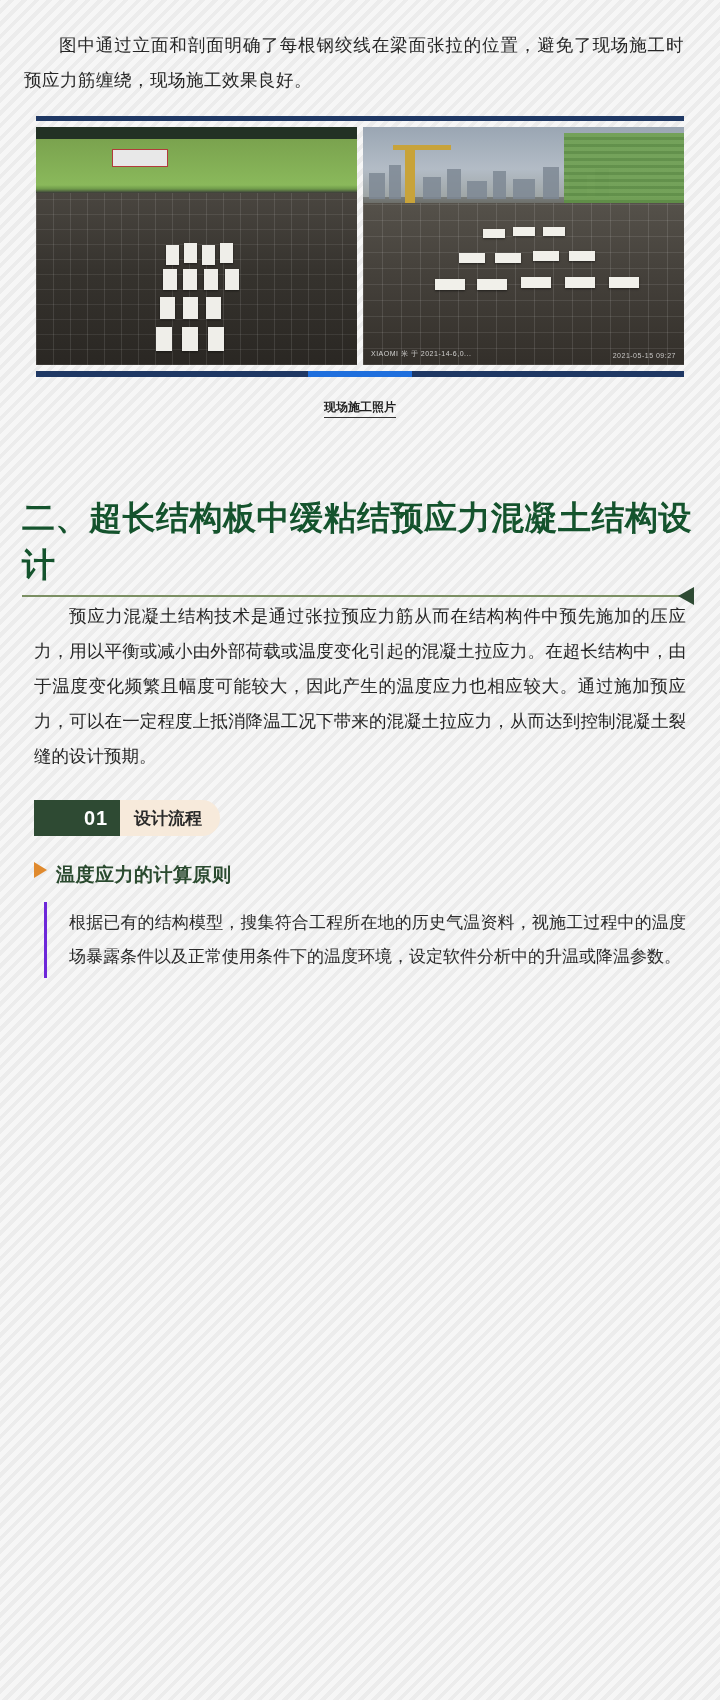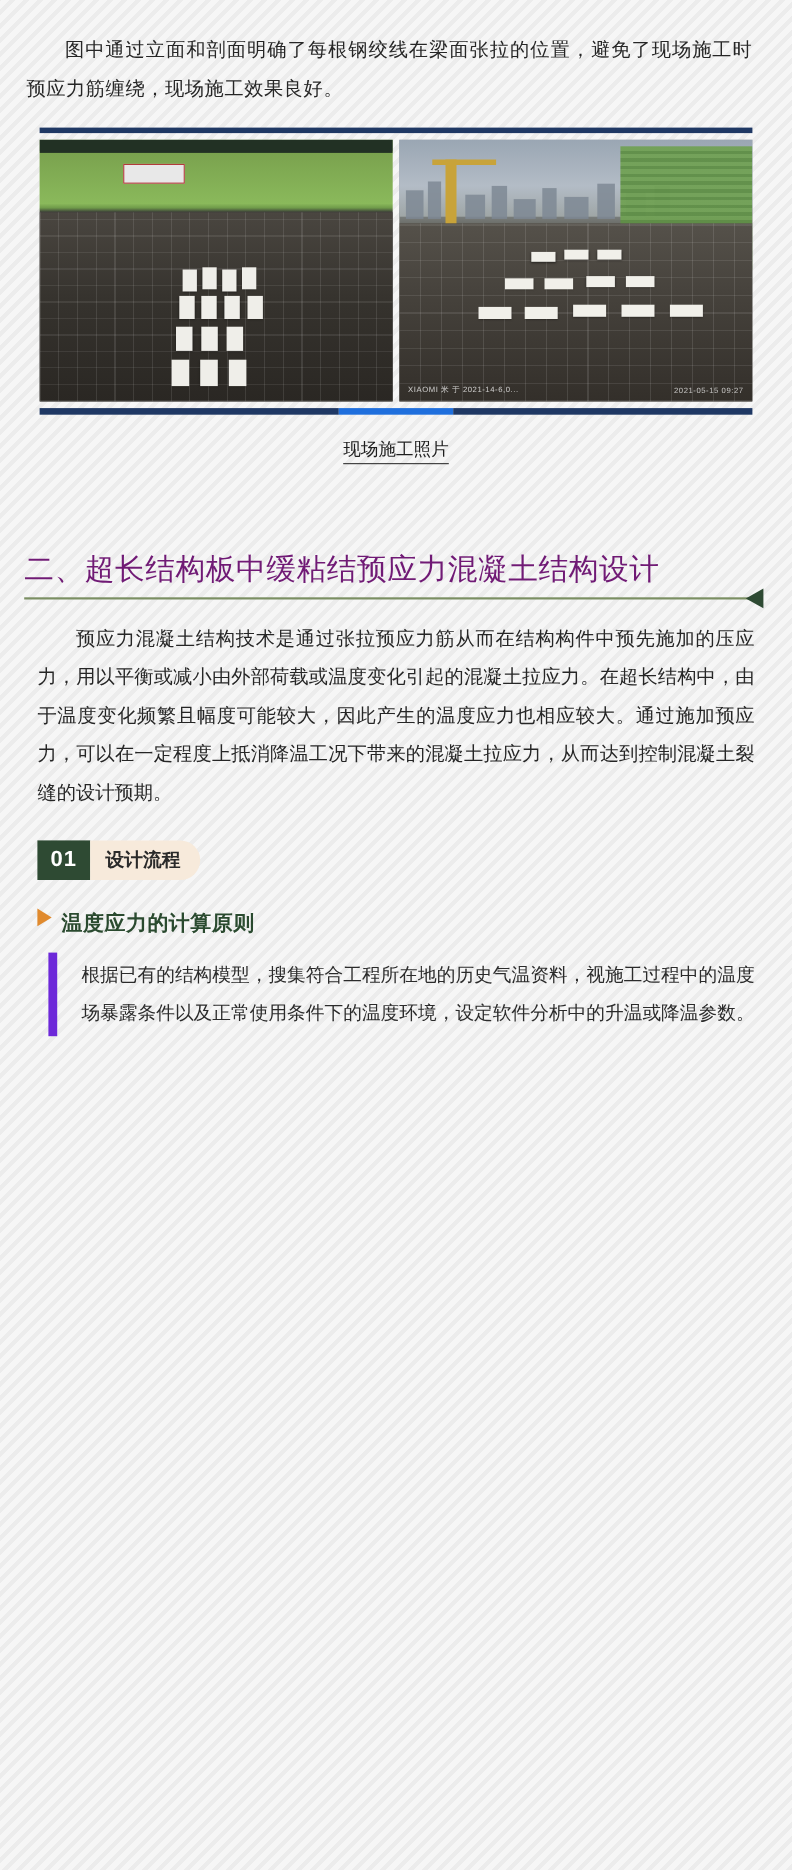--- a/index.html
+++ b/index.html
@@ -155,38 +155,38 @@
     width: 100%;
     display: flex;
   }
   .bar-bottom .seg-dark { background: #1f3864; flex: 0 0 42%; }
   .bar-bottom .seg-blue { background: #1f6fdd; flex: 0 0 16%; }
   .bar-bottom .seg-dark2 { background: #1f3864; flex: 1 1 auto; }
 
   .photo-caption {
     text-align: center;
     margin-top: 22px;
-    font-size: 16px;
-    font-weight: normal;
+    font-size: 12px;
+    font-weight: bold;
     color: #1f1f1f;
   }
   .photo-caption span {
     border-bottom: 1.5px solid #333;
     padding-bottom: 3px;
   }
 
   
   .section-head {
     margin: 78px 28px 0 22px;
     position: relative;
   }
   .section-title {
-    font-size: 27px;
-    font-weight: normal;
-    color: #701a75;
+    font-size: 33px;
+    font-weight: bold;
+    color: #14532d;
     line-height: 1.45;
     letter-spacing: 0.5px;
   }
   .section-rule {
     margin-top: 6px;
     height: 2px;
     background: #7b8f63;
     position: relative;
   }
   .section-arrow {
@@ -194,21 +194,21 @@
     right: -2px;
     top: -8px;
     width: 0; height: 0;
     border-top: 9px solid transparent;
     border-bottom: 9px solid transparent;
     border-right: 16px solid #2e4a33;
   }
 
   
   .body-p {
-    margin: 18px 34px 0 34px;
+    margin: 2px 34px 0 34px;
     font-size: 17.5px;
     line-height: 2.0;
     text-align: justify;
     text-indent: 2em;
     color: #262626;
   }
 
   
   .num-head {
     margin: 26px 0 0 34px;
@@ -220,20 +220,21 @@
   .num-head .num {
     background: #2e4a33;
     color: #ffffff;
     font-size: 20px;
     font-weight: bold;
     display: flex;
     align-items: center;
     justify-content: center;
     width: 48px;
     letter-spacing: 1px;
+    padding-left: 38px;
   }
   .num-head .pill {
     background: #f7eadb;
     color: #2a2a2a;
     font-size: 17px;
     font-weight: bold;
     display: flex;
     align-items: center;
     padding: 0 18px 0 14px;
     border-radius: 0 18px 18px 0;
@@ -254,21 +255,21 @@
   .tri-head .tri-label {
     font-size: 19px;
     font-weight: bold;
     color: #2a4a2f;
     letter-spacing: .5px;
   }
 
   
   .quote-block {
     margin: 14px 34px 0 44px;
-    border-left: 8px solid #6d28d9;
+    border-left: 3px solid #6d28d9;
     padding: 4px 0 4px 22px;
     font-size: 17px;
     line-height: 2.0;
     text-align: justify;
     color: #2b2b2b;
   }
   .quote-block p {
     margin: 0;
   }
 </style>

